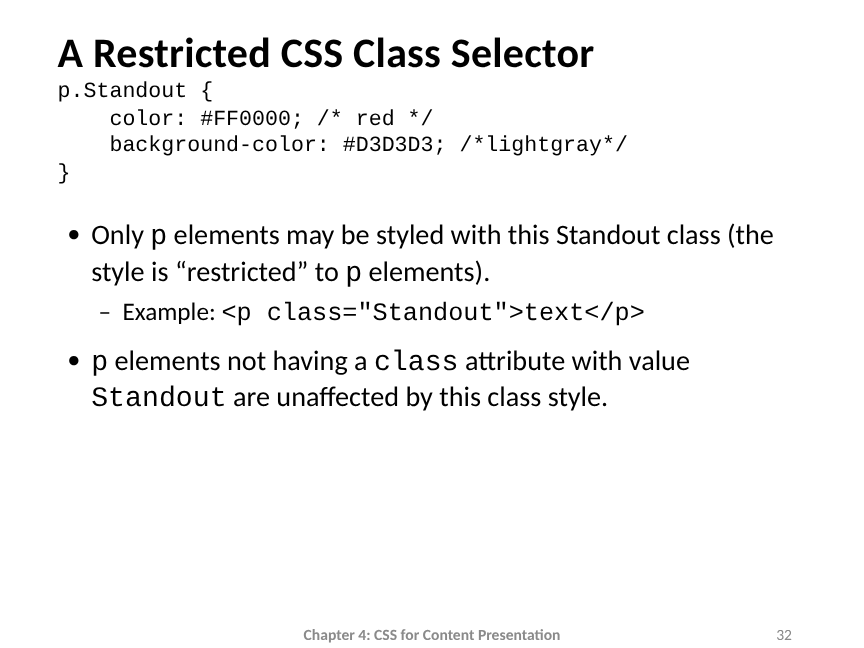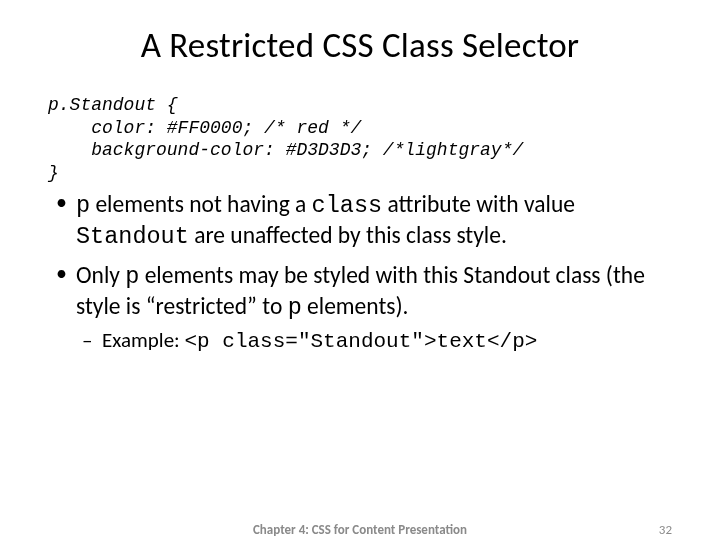--- a/index.html
+++ b/index.html
@@ -11,33 +11,30 @@
       width: 720px;
       height: 540px;
       background: #ffffff;
       font-family: Calibri, 'Segoe UI', Arial, sans-serif;
       color: #000;
       position: relative;
       padding: 20px 48px 0 48px;
     }
     .title {
       font-size: 35px;
-      font-weight: 400;
-      text-align: center;
-      margin-bottom: 28px;
+      font-weight: 700;
       margin-top: 4px;
       letter-spacing: 0.2px;
     }
     .code-block {
       font-family: 'Courier New', Courier, monospace;
       font-size: 18px;
       line-height: 1.25;
-      margin-bottom: 6px;
+      margin-bottom: 26px;
       white-space: pre;
-      font-style: italic;
     }
     ul.bullets {
       list-style: none;
       padding-left: 0;
     }
     ul.bullets > li {
       position: relative;
       padding-left: 28px;
       font-size: 23.5px;
       line-height: 1.22;
@@ -80,43 +77,43 @@
       color: #8a8a8a;
     }
     .footer-center {
       position: absolute;
       left: 50%;
       transform: translateX(-50%);
       font-weight: bold;
     }
     .footer-right {
       position: absolute;
-      right: 48px;
+      right: 60px;
     }
   </style>
 </head>
 <body>
 
 <h1 class="title">A Restricted CSS Class Selector</h1>
 
 <div class="code-block"><span>p.Standout {</span>
 <span>    color: #FF0000; /* red */</span>
 <span>    background-color: #D3D3D3; /*lightgray*/</span>
 <span>}</span></div>
 
 <ul class="bullets">
   <li>
-    <span class="mono">p</span><span> elements not having a </span><span class="mono">class</span><span> attribute with value </span><span class="mono">Standout</span><span> are unaffected by this class style.</span>
-  </li>
-  <li>
     <span>Only </span><span class="mono">p</span><span> elements may be styled with this Standout class (the style is “restricted” to </span><span class="mono">p</span><span> elements).</span>
     <ul class="sub">
       <li>
         <span>Example: </span><span class="mono">&lt;p class="Standout"&gt;text&lt;/p&gt;</span>
       </li>
     </ul>
+  </li>
+  <li>
+    <span class="mono">p</span><span> elements not having a </span><span class="mono">class</span><span> attribute with value </span><span class="mono">Standout</span><span> are unaffected by this class style.</span>
   </li>
 </ul>
 
 <div class="footer">
   <span class="footer-center">Chapter 4: CSS for Content Presentation</span>
   <span class="footer-right">32</span>
 </div>
 
 </body></html>

